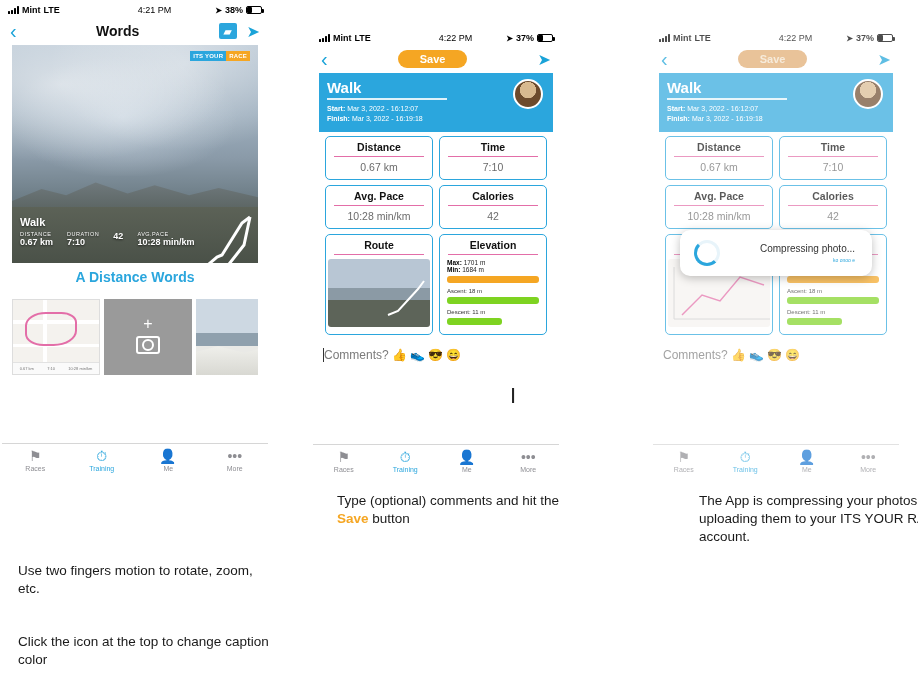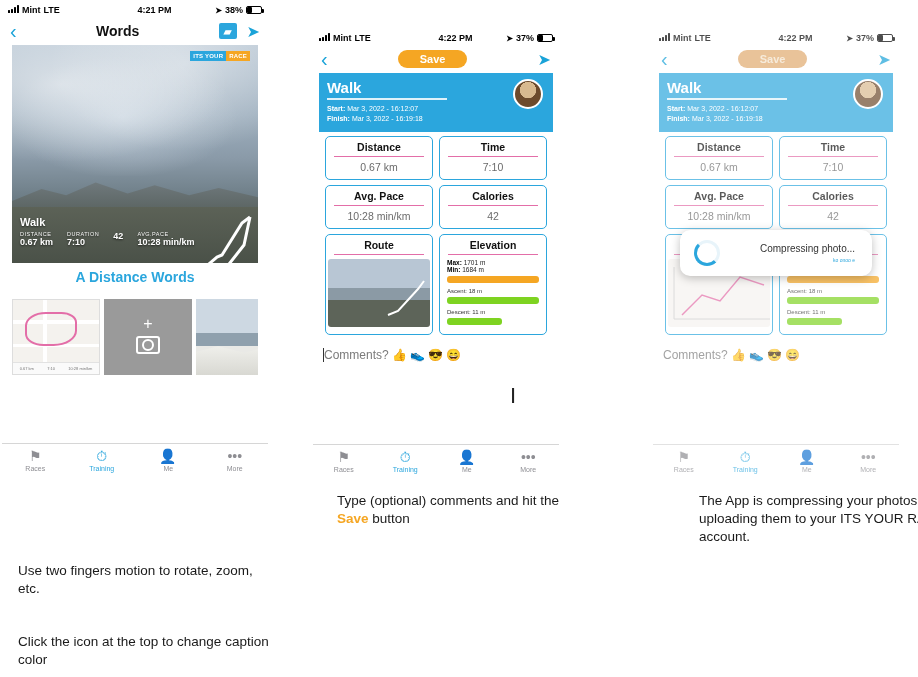--- a/index.html
+++ b/index.html
@@ -24,28 +24,28 @@
   .statusbar {
     display: flex;
     align-items: center;
     justify-content: space-between;
     font-size: 9px;
     color: #000;
     padding: 2px 6px 1px 6px;
     height: 15px;
     font-weight: bold;
   }
-  .sb-left { display:flex; gap:3px; }
+  .sb-left { display:flex; align-items:center; gap:3px; }
   .sb-bars { display:inline-flex; align-items:flex-end; gap:1px; height:8px;}
   .sb-bars i { display:block; width:2px; background:#000; border-radius:0.5px; }
   .sb-bars i:nth-child(1){height:3px;}
   .sb-bars i:nth-child(2){height:4.5px;}
   .sb-bars i:nth-child(3){height:6px;}
   .sb-bars i:nth-child(4){height:8px;}
-  .sb-center { font-weight: bold; margin-left: 34px; }
+  .sb-center { font-weight: normal; margin-left: 34px; }
   .sb-right { display:flex; align-items:center; gap:3px;}
   .battery {
     display:inline-block; width:16px; height:8px;
     border:1px solid #000; border-radius:2px; position:relative;
   }
   .battery::after{
     content:""; position:absolute; right:-3px; top:2px;
     width:2px; height:4px; background:#000; border-radius:0 1px 1px 0;
   }
   .battery i{ display:block; height:100%; background:#000; border-radius:1px;}

